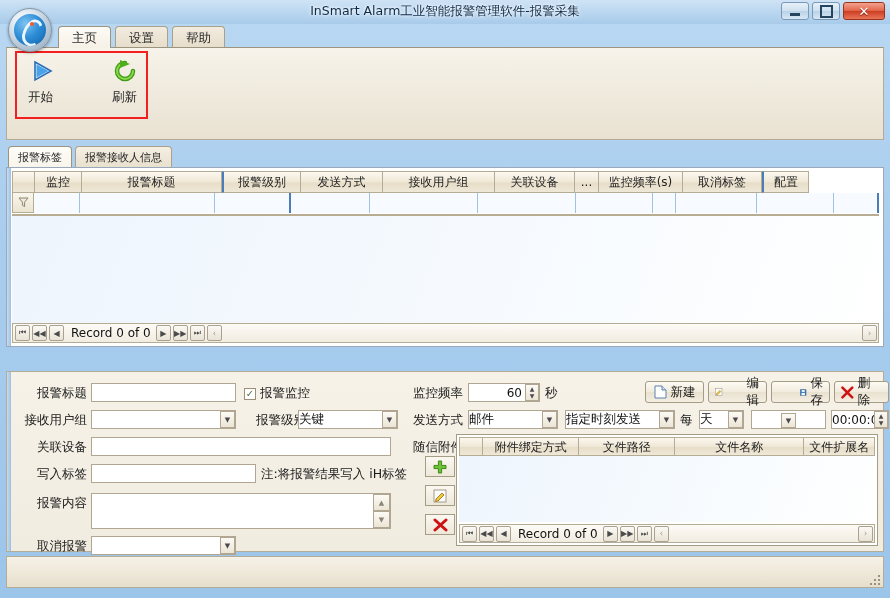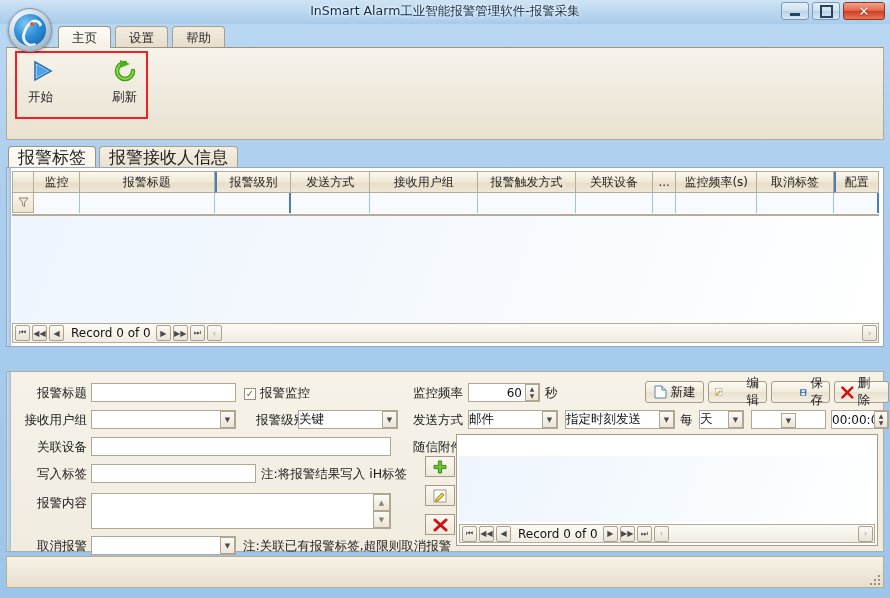--- a/index.html
+++ b/index.html
@@ -92,21 +92,21 @@
     text-align:center;line-height:15px;font-size:12px;color:#333;
   }
   #group-run-caption .dlg{position:absolute;right:3px;top:2px;font-size:8px;color:#6a6252;}
 
   
   #ctab-strip{position:absolute;left:8px;top:146px;height:22px;}
   .ctab{
     position:relative;float:left;height:22px;line-height:21px;padding:0 9px;margin-right:3px;
     background:linear-gradient(180deg,#f5efe3 0%,#e8e0cd 100%);
     border:1px solid #a9a18c;border-bottom:none;border-radius:4px 4px 0 0;
-    font-size:17px;color:#222;box-sizing:border-box;cursor:default;
+    font-size:11px;color:#222;box-sizing:border-box;cursor:default;
   }
   .ctab.active{background:linear-gradient(180deg,#fffdf8 0%,#f8f4ea 100%);border-color:#9c947f;}
 
   
   #grid-panel{
     position:absolute;left:6px;top:167px;width:878px;height:180px;
     background:#fff;border:1px solid #9aa8bb;box-sizing:border-box;padding-left:36px;
   }
   #grid-panel .leftbar{
     position:absolute;left:0;top:0;width:4px;height:100%;
@@ -333,21 +333,20 @@
   <div id="grid-panel">
     <div class="leftbar"></div>
 
     <div id="grid-head">
       <div class="gh first" style="width:23px;"></div>
       <div class="gh" style="width:47px;">监控</div>
       <div class="gh" style="width:140px;">报警标题</div>
       <div class="gh sep-left" style="width:79px;">报警级别</div>
       <div class="gh" style="width:82px;">发送方式</div>
       <div class="gh" style="width:112px;">接收用户组</div>
-      <div class="gh" style="width:101px;">报警触发方式</div>
       <div class="gh" style="width:80px;">关联设备</div>
       <div class="gh" style="width:24px;">...</div>
       <div class="gh" style="width:84px;">监控频率(s)</div>
       <div class="gh" style="width:79px;">取消标签</div>
       <div class="gh sep-left" style="width:47px;">配置</div>
     </div>
 
     <div id="grid-filterrow">
       <div id="filter-icon-cell">
         <svg width="11" height="11" viewBox="0 0 11 11">
@@ -497,24 +496,30 @@
         <div class="tabtn">▲</div>
         <div class="tabtn">▼</div>
       </div>
     </div>
 
     <div class="flabel" style="left:14px;top:166px;width:66px;">取消报警</div>
     <div class="fcombo" style="left:84px;top:164px;width:145px;">
       <span class="cval"></span>
       <span class="carrow">▼</span>
     </div>
-    <div class="fnote" style="left:236px;top:166px;">注:关联已有报警标签,超限则取消报警</div>
   </div>
 
   <div id="att-panel">
+    <div id="att-head">
+      <div class="ah first" style="width:24px;"></div>
+      <div class="ah" style="width:97px;">附件绑定方式</div>
+      <div class="ah" style="width:96px;">文件路径</div>
+      <div class="ah" style="width:130px;">文件名称</div>
+      <div class="ah" style="width:71px;">文件扩展名</div>
+    </div>
     <div id="att-body"></div>
     <div id="att-nav">
       <div class="navbtn">⏮</div>
       <div class="navbtn">◀◀</div>
       <div class="navbtn">◀</div>
       <div class="navtext">Record 0 of 0</div>
       <div class="navbtn">▶</div>
       <div class="navbtn">▶▶</div>
       <div class="navbtn">⏭</div>
       <div class="navbtn dim">‹</div>

